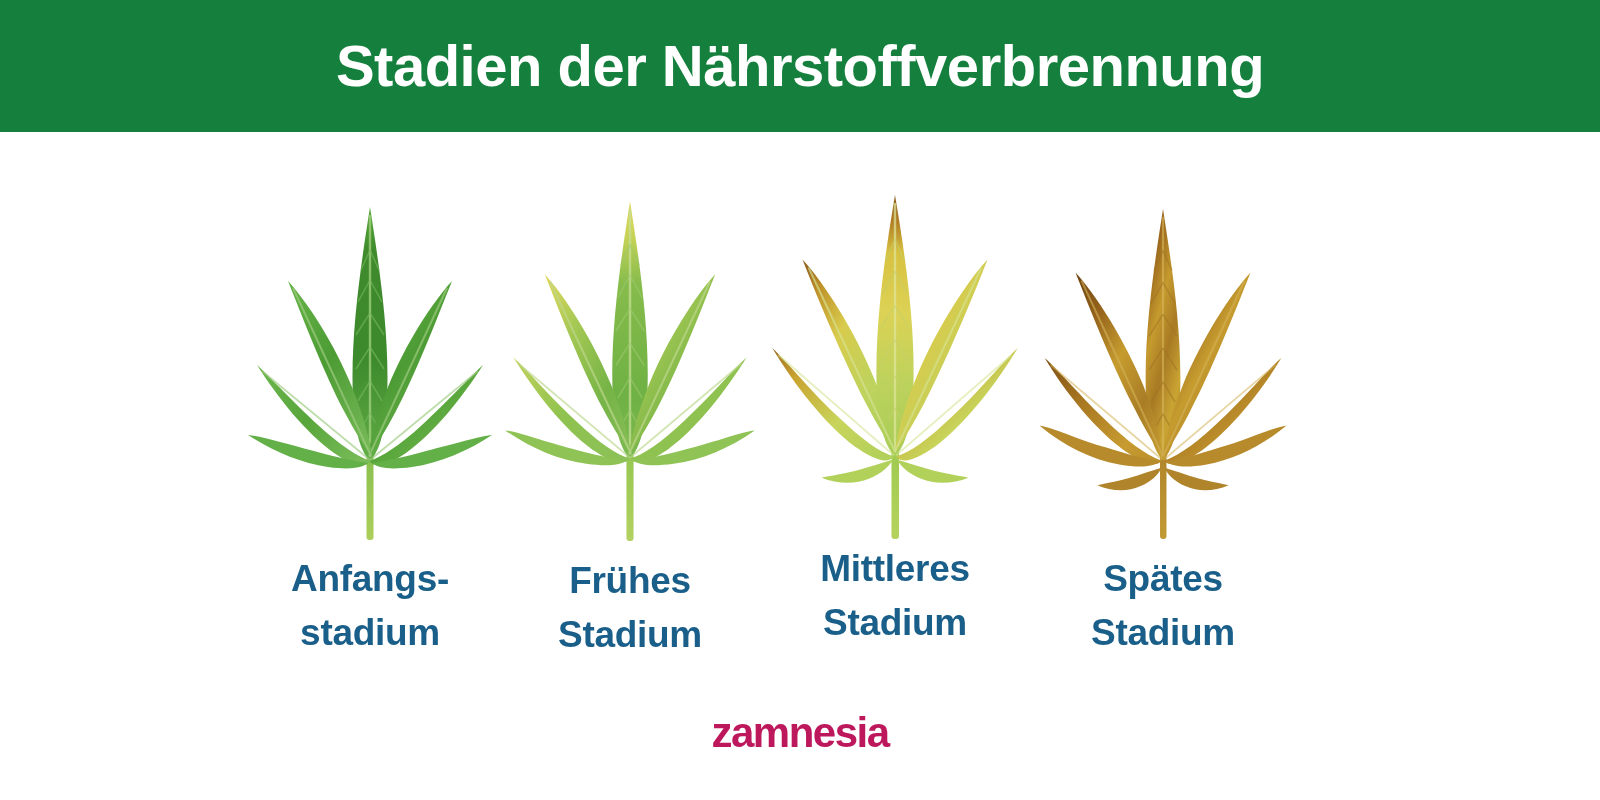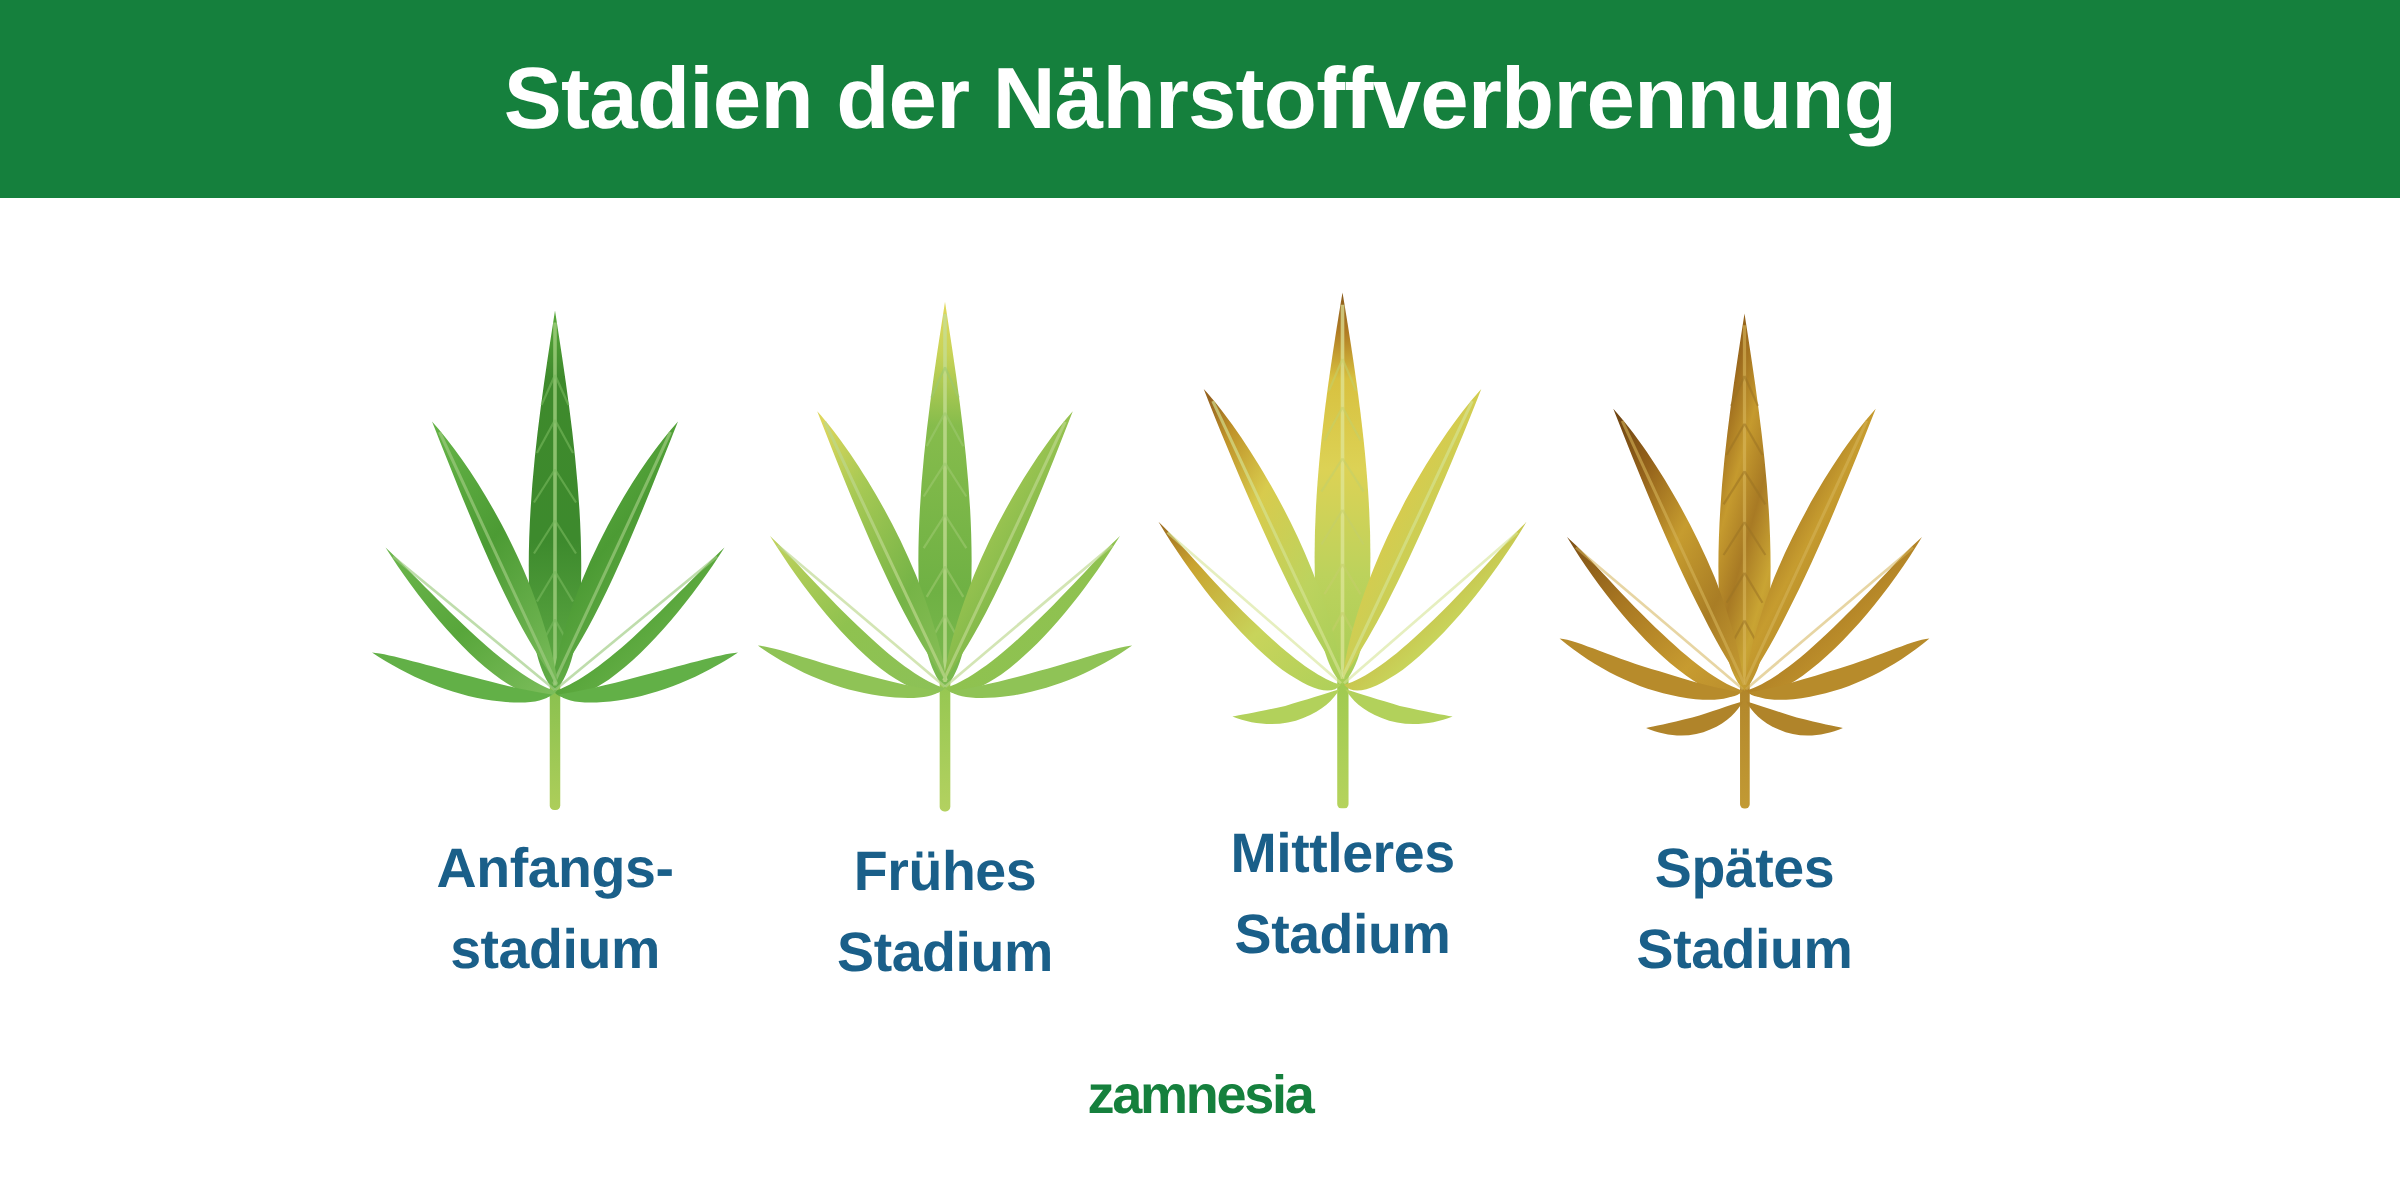--- a/index.html
+++ b/index.html
@@ -82,22 +82,22 @@
 
   
   .footer-logo{
     position:absolute;
     left:0; right:0;
     top:712px;
     text-align:center;
   }
   .logo-text{
     display:inline-block;
-    color:#15803d;
-    font-size:36px;
+    color:#be185d;
+    font-size:42px;
     font-weight:bold;
     letter-spacing:-1.5px;
     line-height:1;
   }
 </style>
 </head>
 <body>
 
 <div id="infographic">
 

